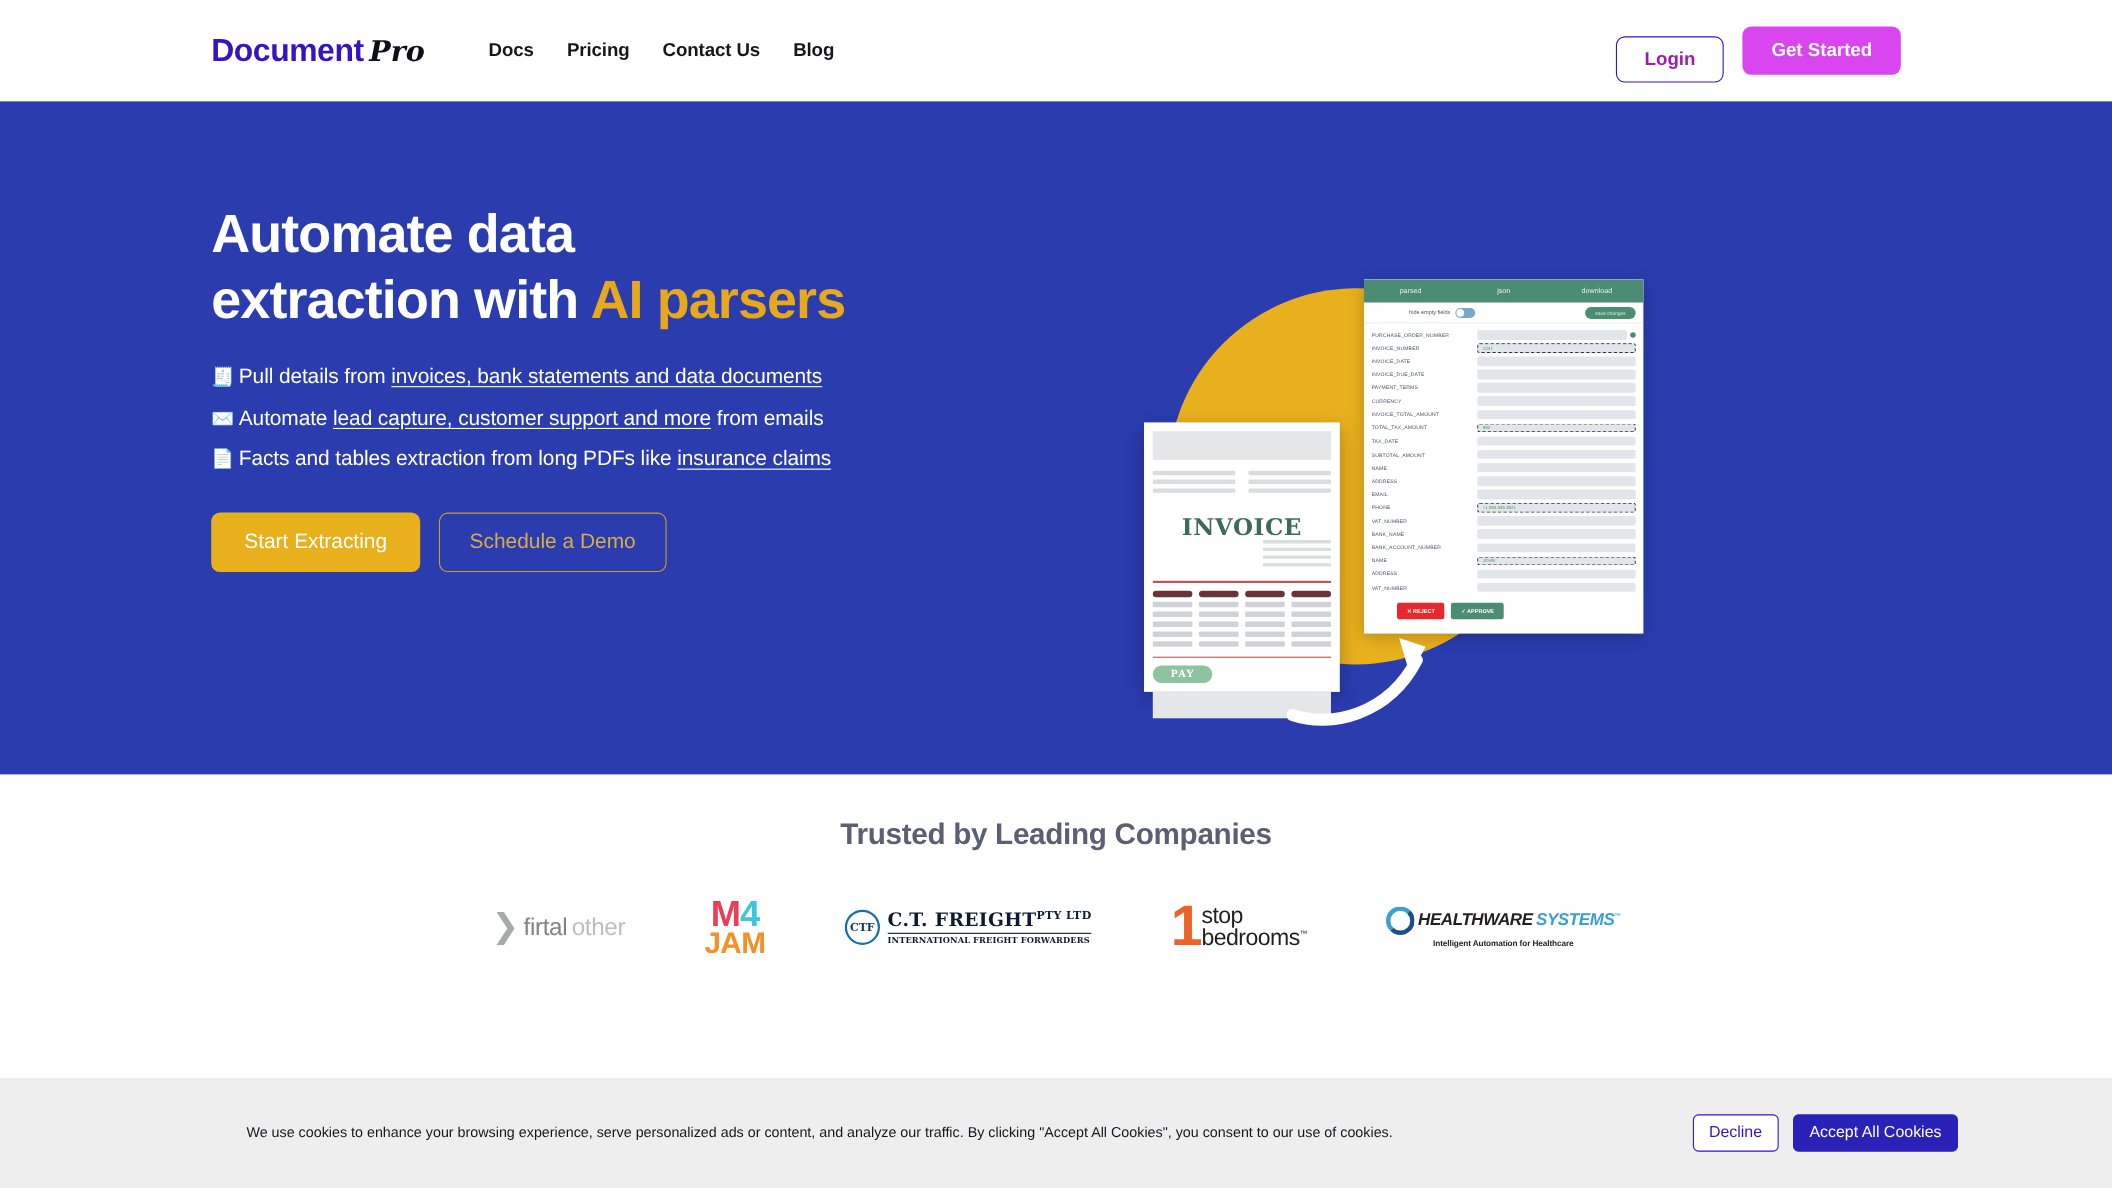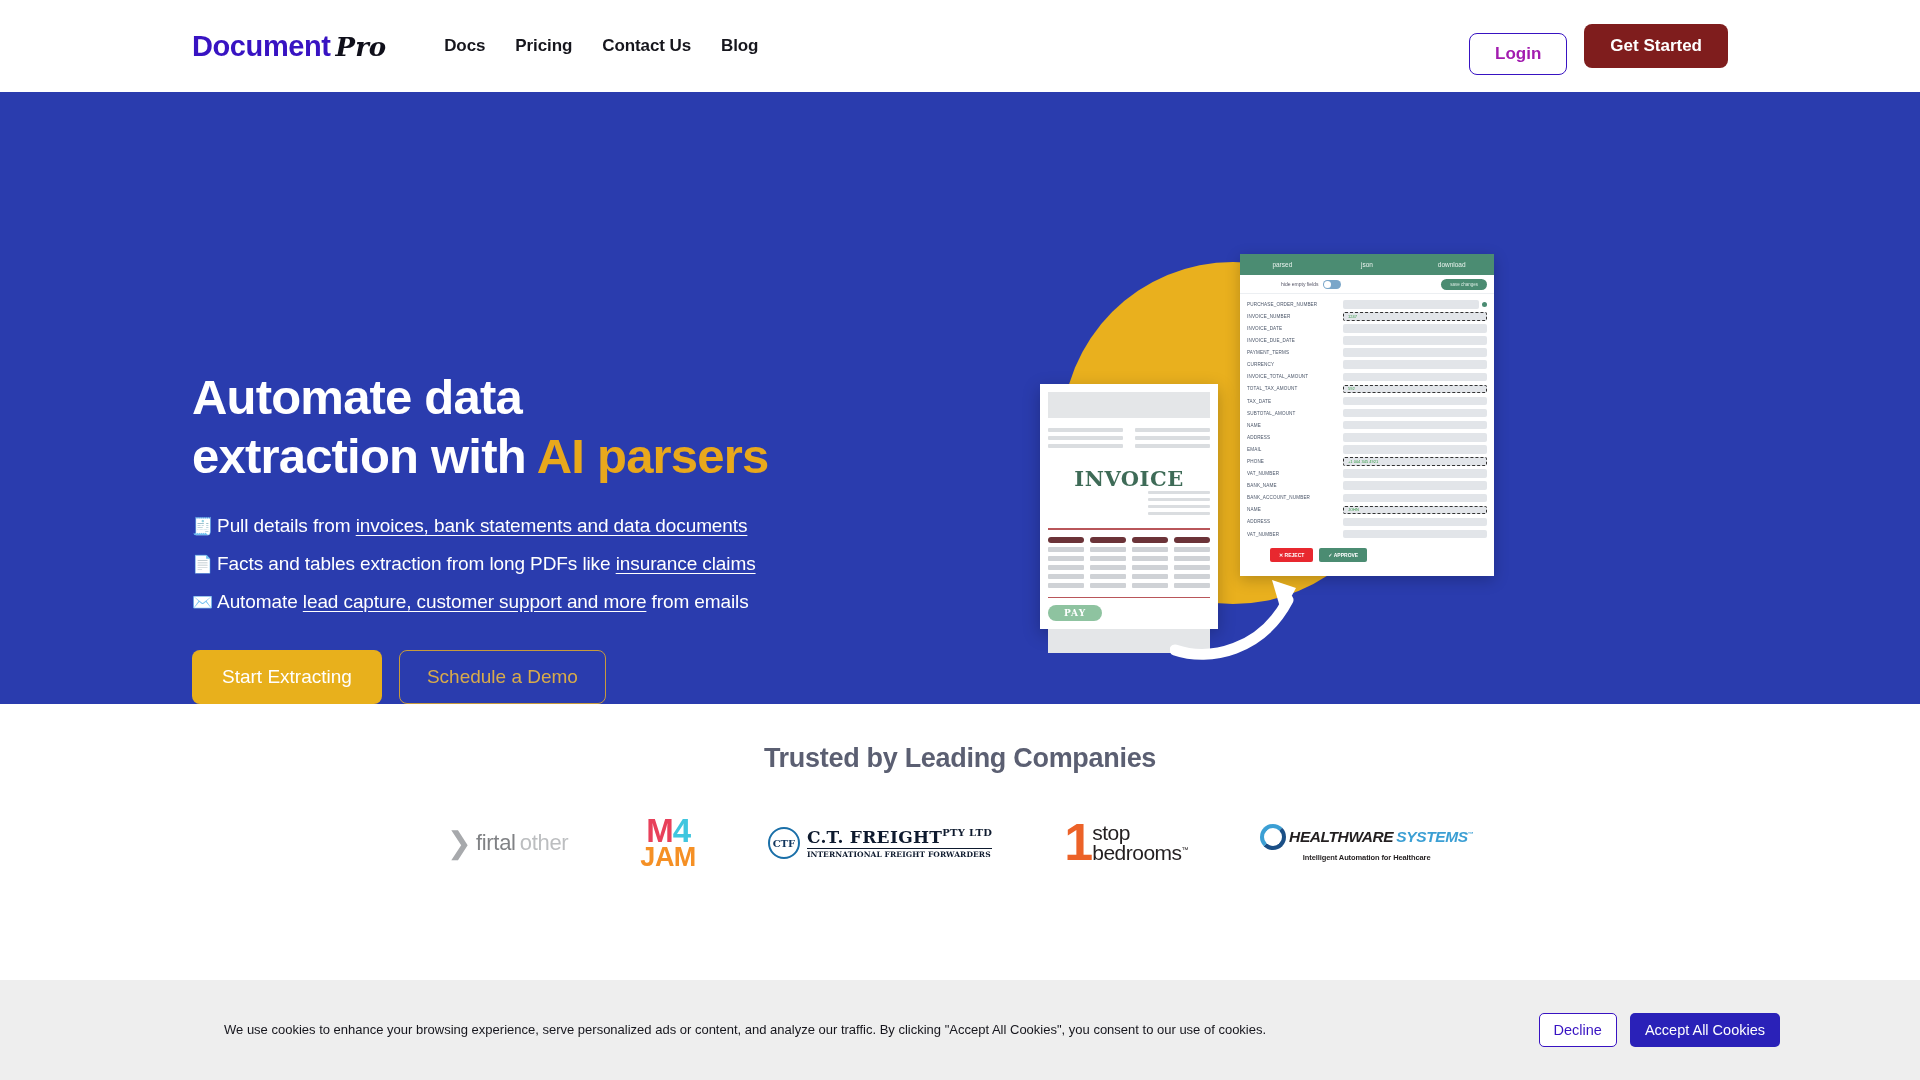--- a/index.html
+++ b/index.html
@@ -57,38 +57,38 @@
     color: #a21caf;
     font-size: 17px;
     font-weight: 700;
     padding: 10px 25px;
     border-radius: 8px;
     cursor: pointer;
     font-family: inherit;
     margin-top: 16px;
   }
   .btn-getstarted {
-    background: #7f1d1d;
+    background: #d946ef;
     border: none;
     color: #ffffff;
     font-size: 17px;
     font-weight: 700;
     padding: 12px 26px;
     border-radius: 8px;
     cursor: pointer;
     font-family: inherit;
   }
 
   
   .hero {
     background: #2a3cae;
     height: 612px;
     position: relative;
     display: flex;
-    align-items: flex-end;
+    align-items: flex-start;
     padding: 0 192px;
   }
   .hero-left { width: 620px; padding-top: 92px; }
   .hero-title {
     font-size: 49px;
     line-height: 1.22;
     font-weight: 700;
     color: #ffffff;
     letter-spacing: -0.8px;
     margin-bottom: 24px;
@@ -427,24 +427,24 @@
     <h1 class="hero-title">
       <span>Automate data</span><br>
       <span>extraction with </span><span class="accent">AI parsers</span>
     </h1>
 
     <div class="hero-bullets">
       <div class="bullet">
         <span class="emoji">🧾</span><span>Pull details from </span><u>invoices, bank statements and data documents</u>
       </div>
       <div class="bullet">
+        <span class="emoji">✉️</span><span>Automate </span><u>lead capture, customer support and more</u><span> from emails</span>
+      </div>
+      <div class="bullet">
         <span class="emoji">📄</span><span>Facts and tables extraction from long PDFs like </span><u>insurance claims</u>
-      </div>
-      <div class="bullet">
-        <span class="emoji">✉️</span><span>Automate </span><u>lead capture, customer support and more</u><span> from emails</span>
       </div>
     </div>
 
     <div class="hero-ctas">
       <button class="btn-extract">Start Extracting</button>
       <button class="btn-demo">Schedule a Demo</button>
     </div>
   </div>
 
   <div class="hero-art">

